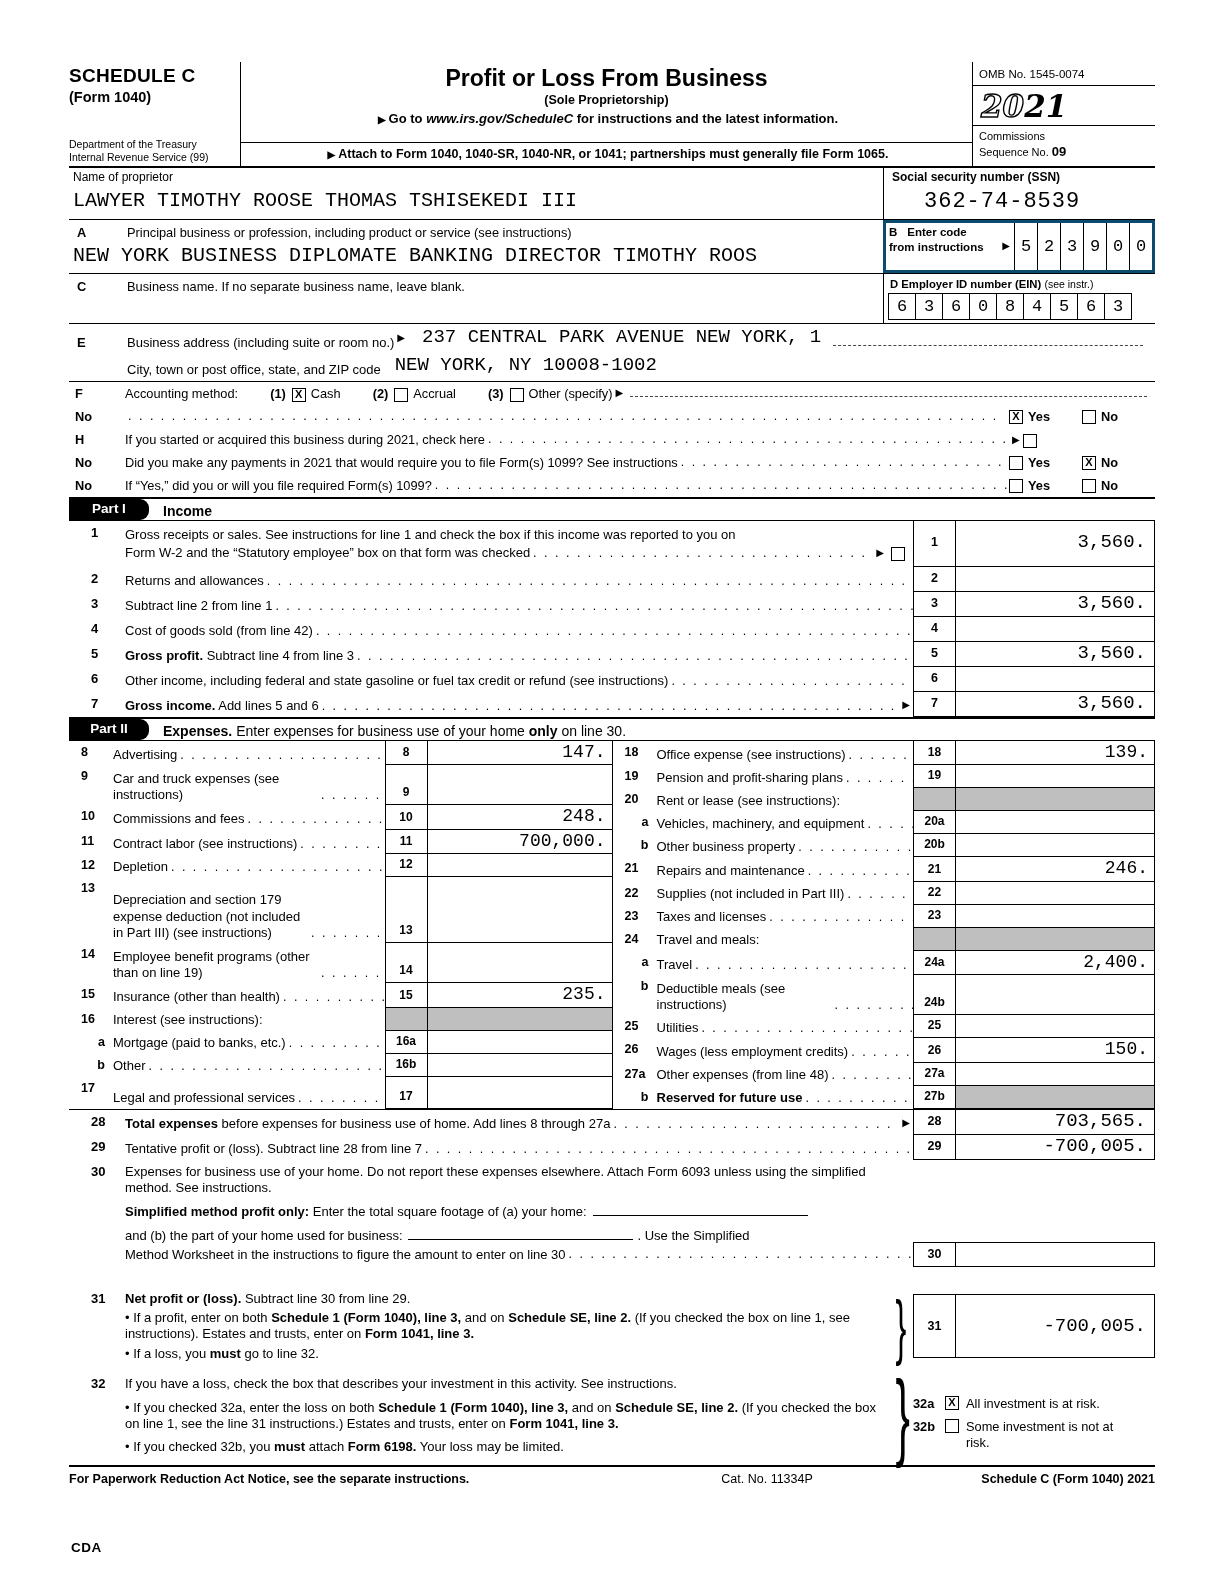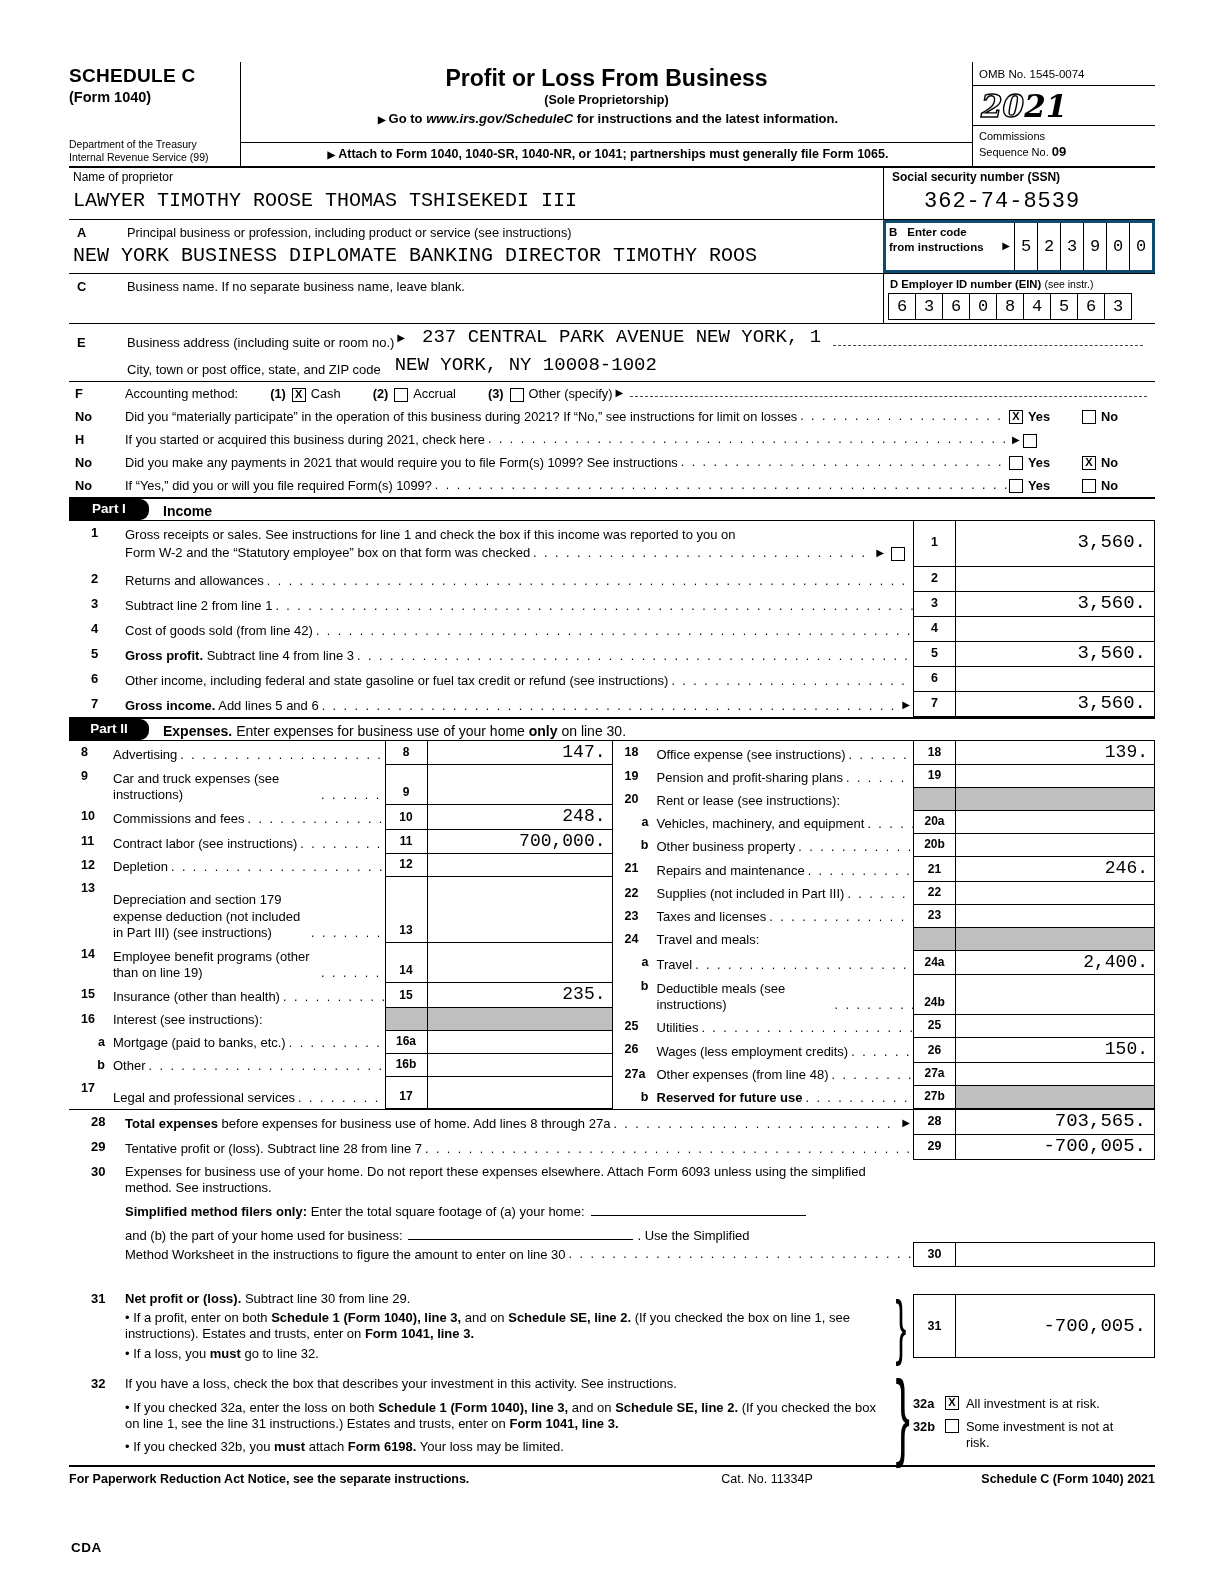--- a/index.html
+++ b/index.html
@@ -235,21 +235,20 @@
       <span class="optlabel">Accrual</span>
     <span class="opt">(3)</span>
       <span class="cb"></span>
       <span class="optlabel">Other (specify)</span>
     <span class="arrow">▶</span>
     <span class="dashfill"></span>
   </div>
 
   <div class="qrow">
     <span class="ltr">No</span>
-    <span>Did you “materially participate” in the operation of this business during 2021? If “No,” see instructions for limit on losses</span>
     <span class="leader">. . . . . . . . . . . . . . . . . . . . . . . . . . . . . . . . . . . . . . . . . . . . . . . . . . . . . . . . . . . . . . . . . . . . . . . . . . . . . . . .</span>
     <span class="yn">
         <span class="grp">
           <span class="cb">X</span>
           <span class="ynlabel">Yes</span>
         </span>
         <span class="grp">
           <span class="cb"></span>
           <span class="ynlabel">No</span>
         </span>
@@ -649,21 +648,21 @@
         <span class="leader">. . . . . . . . . . . . . . . . . . . . . . . . . . . . . . . . . . . . . . . . . . . . . . . . . . . . . . . . . . . . . . . . . . . . . . . . . . . . . . . .</span>
       </div>
     <div class="cellno">29</div>
     <div class="cellamt">-700,005.</div>
   </div>
 
   <div class="brow">
     <div class="p1num">30</div>
     <div class="btext">
       <div class="para">Expenses for business use of your home. Do not report these expenses elsewhere. Attach Form 6093 unless using the simplified method. See instructions.</div>
-      <div class="para" style="margin-top:6px"><b>Simplified method filers only:</b><span> Enter the total square footage of (a) your home:</span><span class="blank bk1"></span></div>
+      <div class="para" style="margin-top:6px"><b>Simplified method profit only:</b><span> Enter the total square footage of (a) your home:</span><span class="blank bk1"></span></div>
       <div class="para" style="margin-top:6px"><span>and (b) the part of your home used for business:</span><span class="blank bk2"></span><span>. Use the Simplified</span></div>
       <div class="para fx">
           <span class="tt">Method Worksheet in the instructions to figure the amount to enter on line 30</span>
           <span class="leader">. . . . . . . . . . . . . . . . . . . . . . . . . . . . . . . . . . . . . . . . . . . . . . . . . . . . . . . . . . . . . . . . . . . . . . . . . . . . . . . .</span>
         </div>
     </div>
     <div class="cg30">
       <div class="cellno ctop">30</div>
       <div class="cellamt ctop"></div>
     </div>

